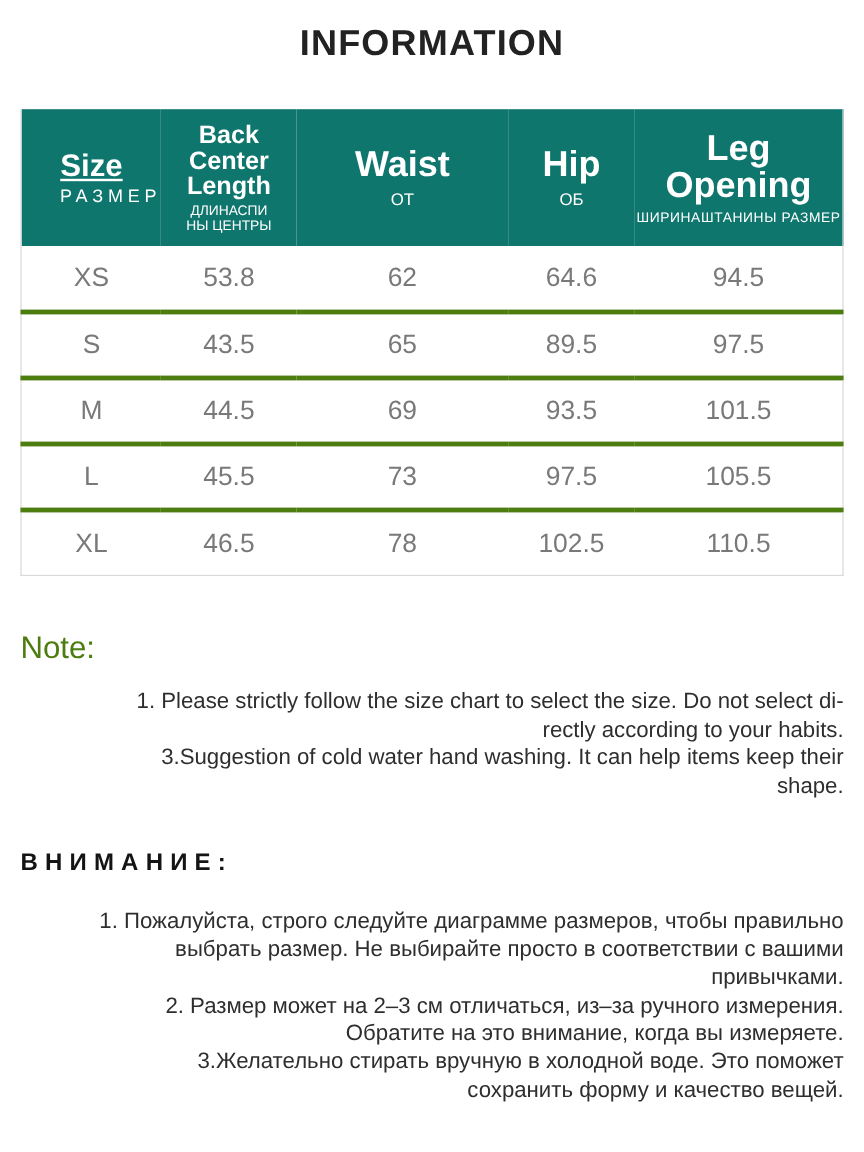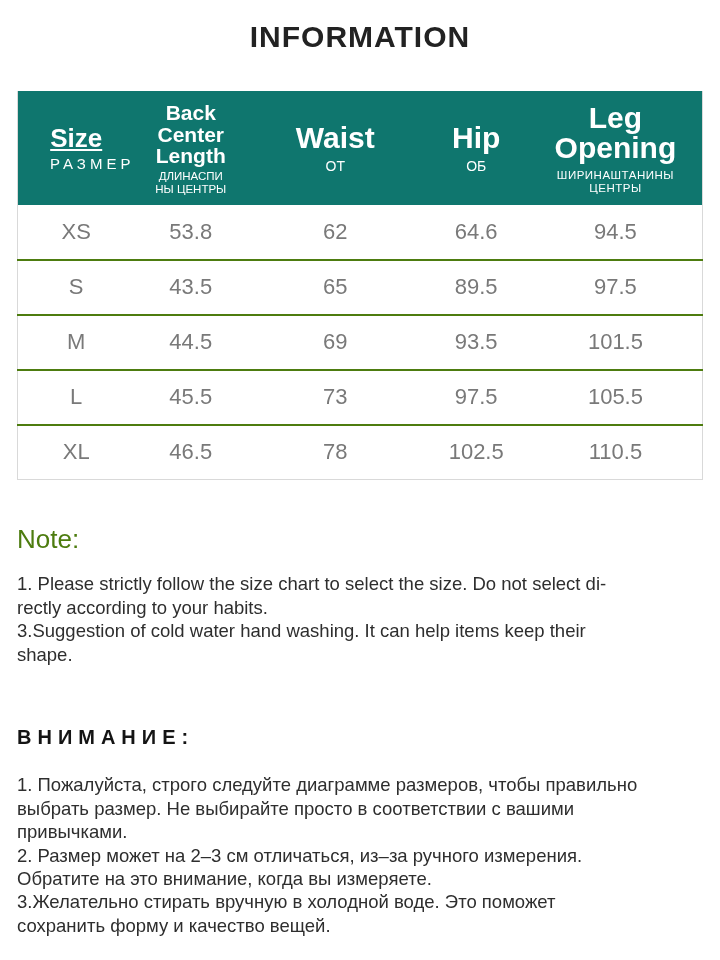--- a/index.html
+++ b/index.html
@@ -56,40 +56,41 @@
   th.col-bcl  .th-en { font-size: 21px; }
   th.col-bcl  .th-ru { font-size: 11.5px; margin-top: 3px; }
   th.col-leg  .th-ru { font-size: 11.5px; letter-spacing: 0.5px; }
 
   table.size-chart tbody td {
     height: 55px;
     text-align: center;
     vertical-align: middle;
     font-size: 22px;
     color: #797979;
-    border-bottom: 2px solid #4d7c0f;
+    border-bottom: 4px solid #4d7c0f;
     background: #ffffff;
   }
   table.size-chart tbody tr:last-child td { border-bottom: none; }
 
   .note-heading {
     margin: 44px 0 17px 0;
     font-size: 26px;
     font-weight: 400;
     color: #4d7c0f;
   }
   .note-p {
     margin: 0;
     font-size: 18.5px;
     line-height: 1.27;
     color: #2e2e2e;
     white-space: pre-line;
+    text-align: right;
   }
   .attention-heading {
-    margin: 60px 0 24px 0;
+    margin: 42px 0 24px 0;
     font-size: 20px;
     font-weight: 600;
     letter-spacing: 6px;
     color: #141414;
   }
 </style>
 </head>
 <body>
 
 <div class="sheet">
@@ -119,21 +120,21 @@
         <th class="col-waist">
           <span class="th-en">Waist</span>
           <span class="th-ru">ОТ</span>
         </th>
         <th class="col-hip">
           <span class="th-en">Hip</span>
           <span class="th-ru">ОБ</span>
         </th>
         <th class="col-leg">
           <span class="th-en">Leg Opening</span>
-          <span class="th-ru">ШИРИНАШТАНИНЫ ЦЕНТРЫ</span>
+          <span class="th-ru">ШИРИНАШТАНИНЫ РАЗМЕР</span>
         </th>
       </tr>
     </thead>
     <tbody>
       <tr>
         <td>XS</td>
         <td>53.8</td>
         <td>62</td>
         <td>64.6</td>
         <td>94.5</td>

